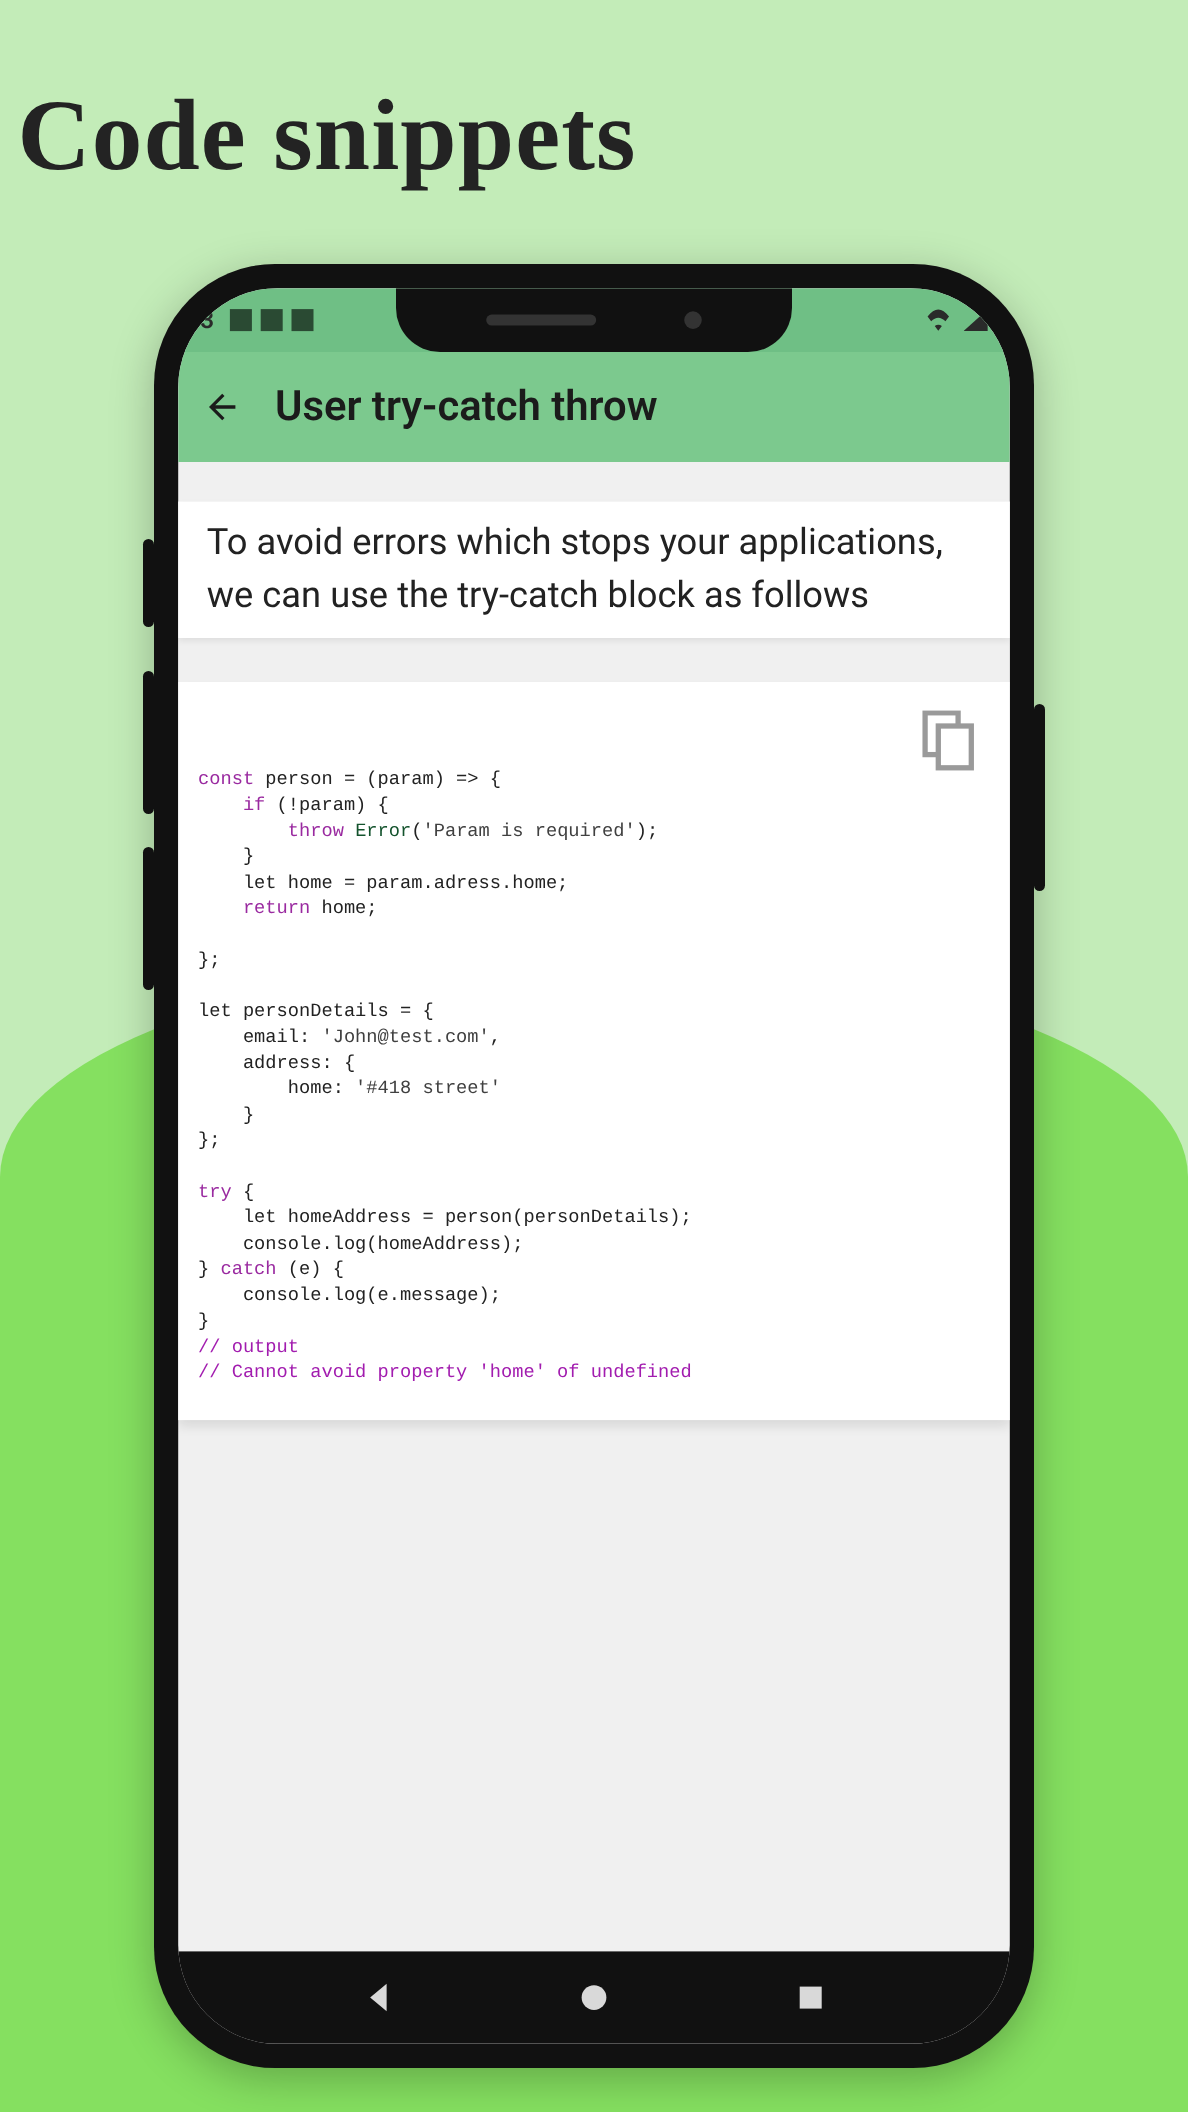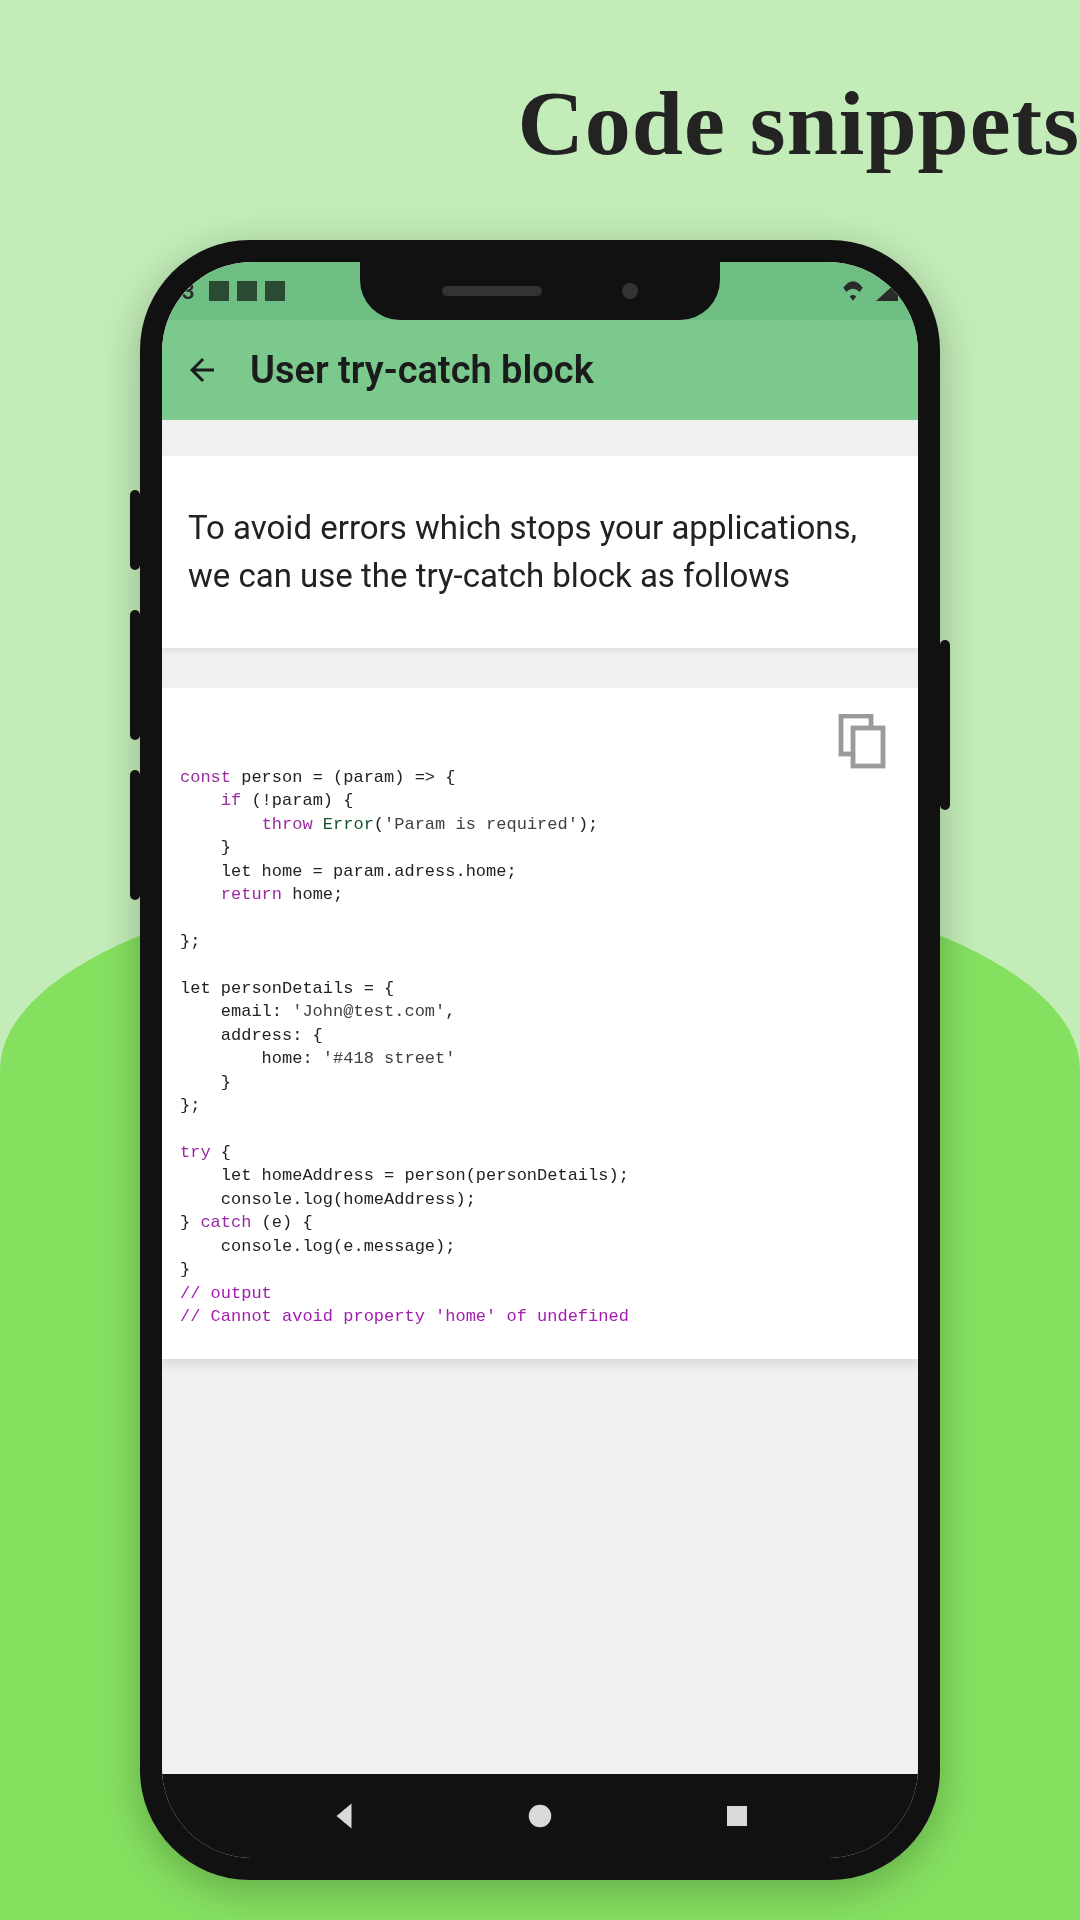--- a/index.html
+++ b/index.html
@@ -14,22 +14,22 @@
     position: absolute;
     bottom: 0; left: 0; right: 0;
     height: 1050px;
     background: #85e060;
     border-top-left-radius: 50% 200px;
     border-top-right-radius: 50% 200px;
   }
   .page-title {
     position: absolute;
     top: 70px;
-    left: 0; right: 0;
-    text-align: right;
+    left: 16px; right: 0;
+    text-align: left;
     font-family: Georgia, "Times New Roman", serif;
     font-weight: 700;
     font-size: 92px;
     color: #232323;
     letter-spacing: 1px;
   }
 
   
   .phone {
     position: absolute;
@@ -109,21 +109,21 @@
   .appbar-title {
     font-size: 38px;
     font-weight: 600;
     color: #1b1b1b;
   }
 
   .content { background: #f0f0f0; }
   .desc-card {
     margin-top: 36px;
     background: #fff;
-    padding: 48px 26px;
+    padding: 14px 26px;
     font-size: 33px;
     line-height: 1.45;
     color: #222;
     box-shadow: 0 3px 6px rgba(0,0,0,.08);
   }
   .gap { height: 40px; }
   .code-card {
     background: #fff;
     padding: 24px 18px 30px 18px;
     position: relative;
@@ -195,21 +195,21 @@
           </svg>
       </div>
     </div>
 
     <div class="appbar">
       <div class="back-btn">
         <svg viewBox="0 0 24 24">
             <path fill="#1b1b1b" d="M20 11H7.8l5.6-5.6L12 4l-8 8 8 8 1.4-1.4L7.8 13H20z"></path>
           </svg>
       </div>
-      <div class="appbar-title">User try-catch block</div>
+      <div class="appbar-title">User try-catch throw</div>
     </div>
 
     <div class="content">
       <div class="desc-card">To avoid errors which stops your applications, we can use the try-catch block as follows</div>
       <div class="gap"></div>
       <div class="code-card">
         <div class="copy-btn">
           <svg viewBox="0 0 24 28">
             <rect x="1" y="1" width="15" height="19" fill="none" stroke="#9a9a9a" stroke-width="2.4"></rect>
             <rect x="7" y="7" width="15" height="19" fill="#fff" stroke="#9a9a9a" stroke-width="2.4"></rect>

